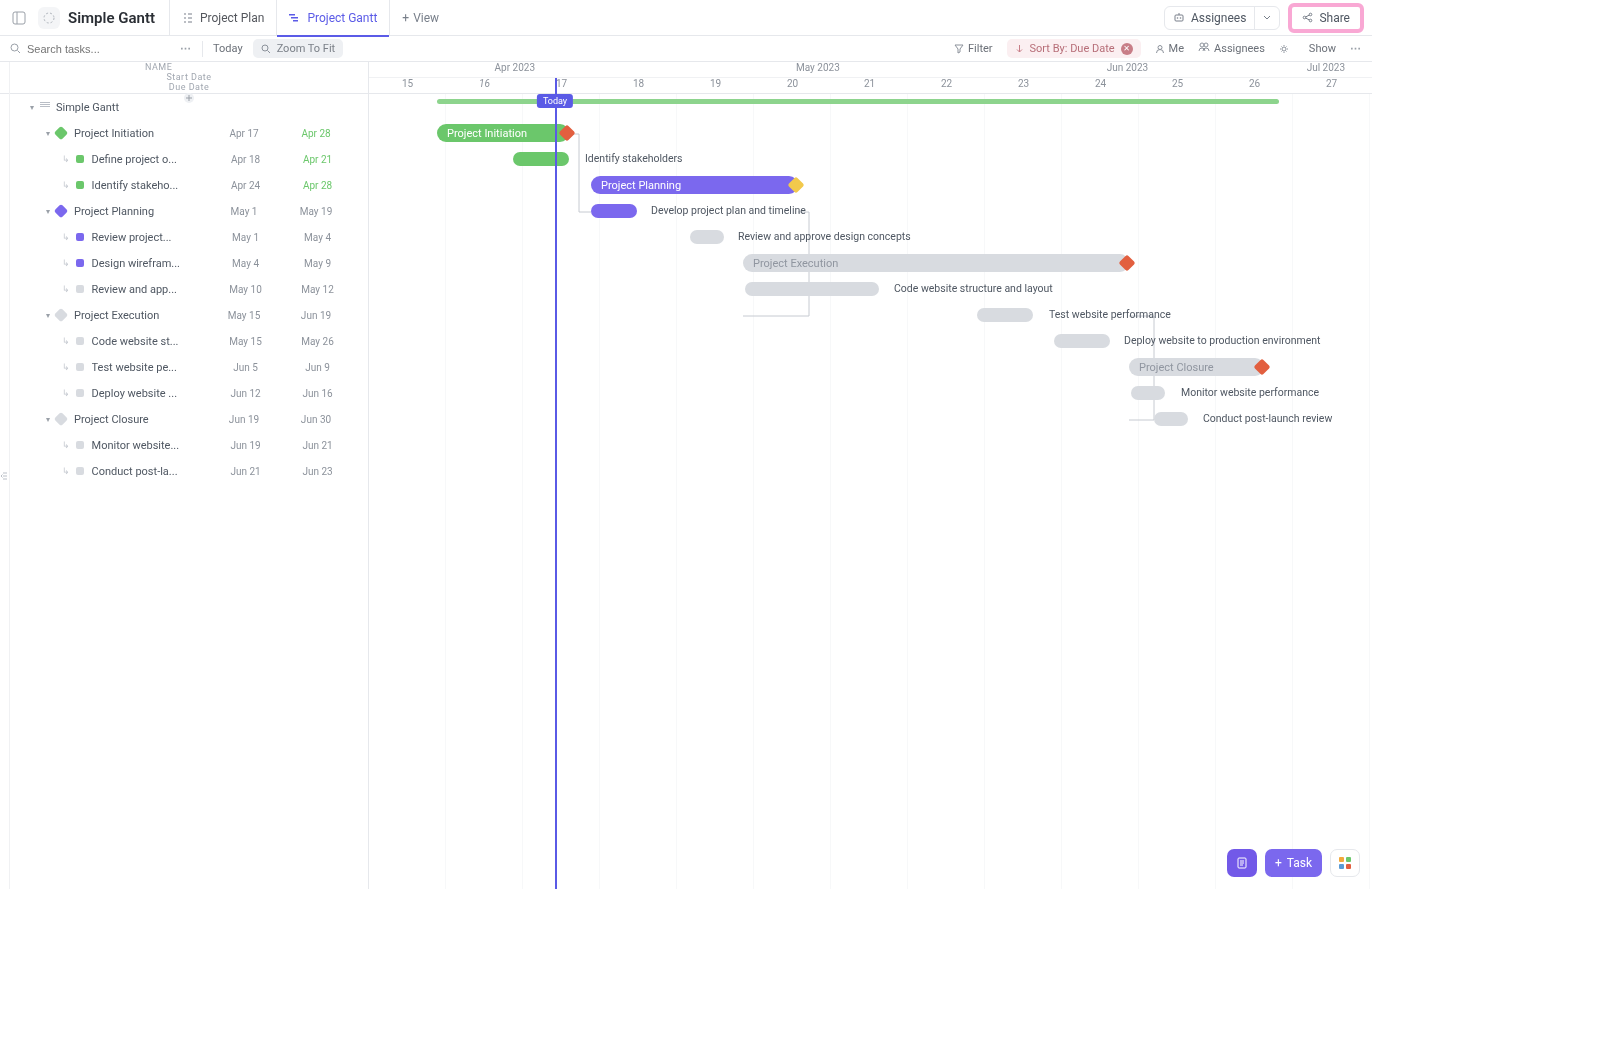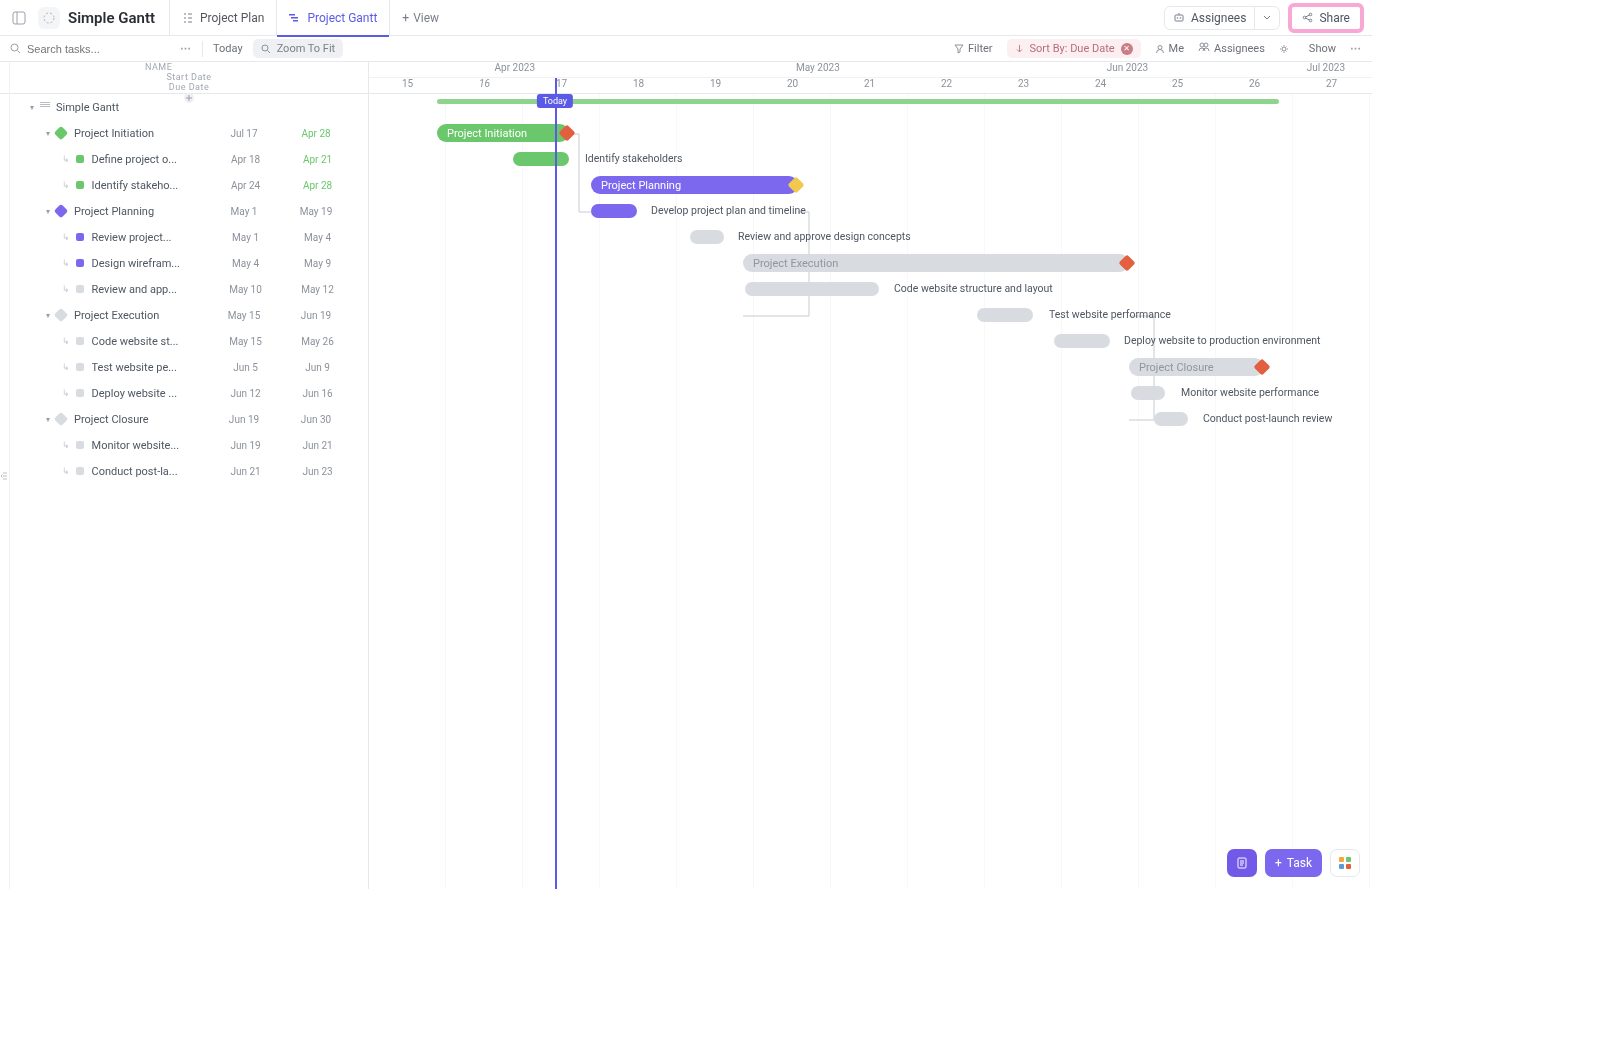--- a/index.html
+++ b/index.html
@@ -230,21 +230,21 @@
           <div class="dates">
             <span></span>
             <span class=""></span>
           </div>
         </div>
         <div class="row level1">
           <span class="caret">▾</span>
           <span class="diamond" style="background:#6bc76b"></span>
           <span class="rowlabel" style="width:134px">Project Initiation</span>
           <div class="dates">
-            <span>Jul 17</span>
+            <span>Apr 17</span>
             <span class="green">Apr 28</span>
           </div>
         </div>
         <div class="row level2">
           <span class="subicon">↳</span>
           <span class="sq" style="background:#6bc76b"></span>
           <span class="rowlabel" style="width:118px">Define project o...</span>
           <div class="dates">
             <span>Apr 18</span>
             <span class="green">Apr 21</span>

